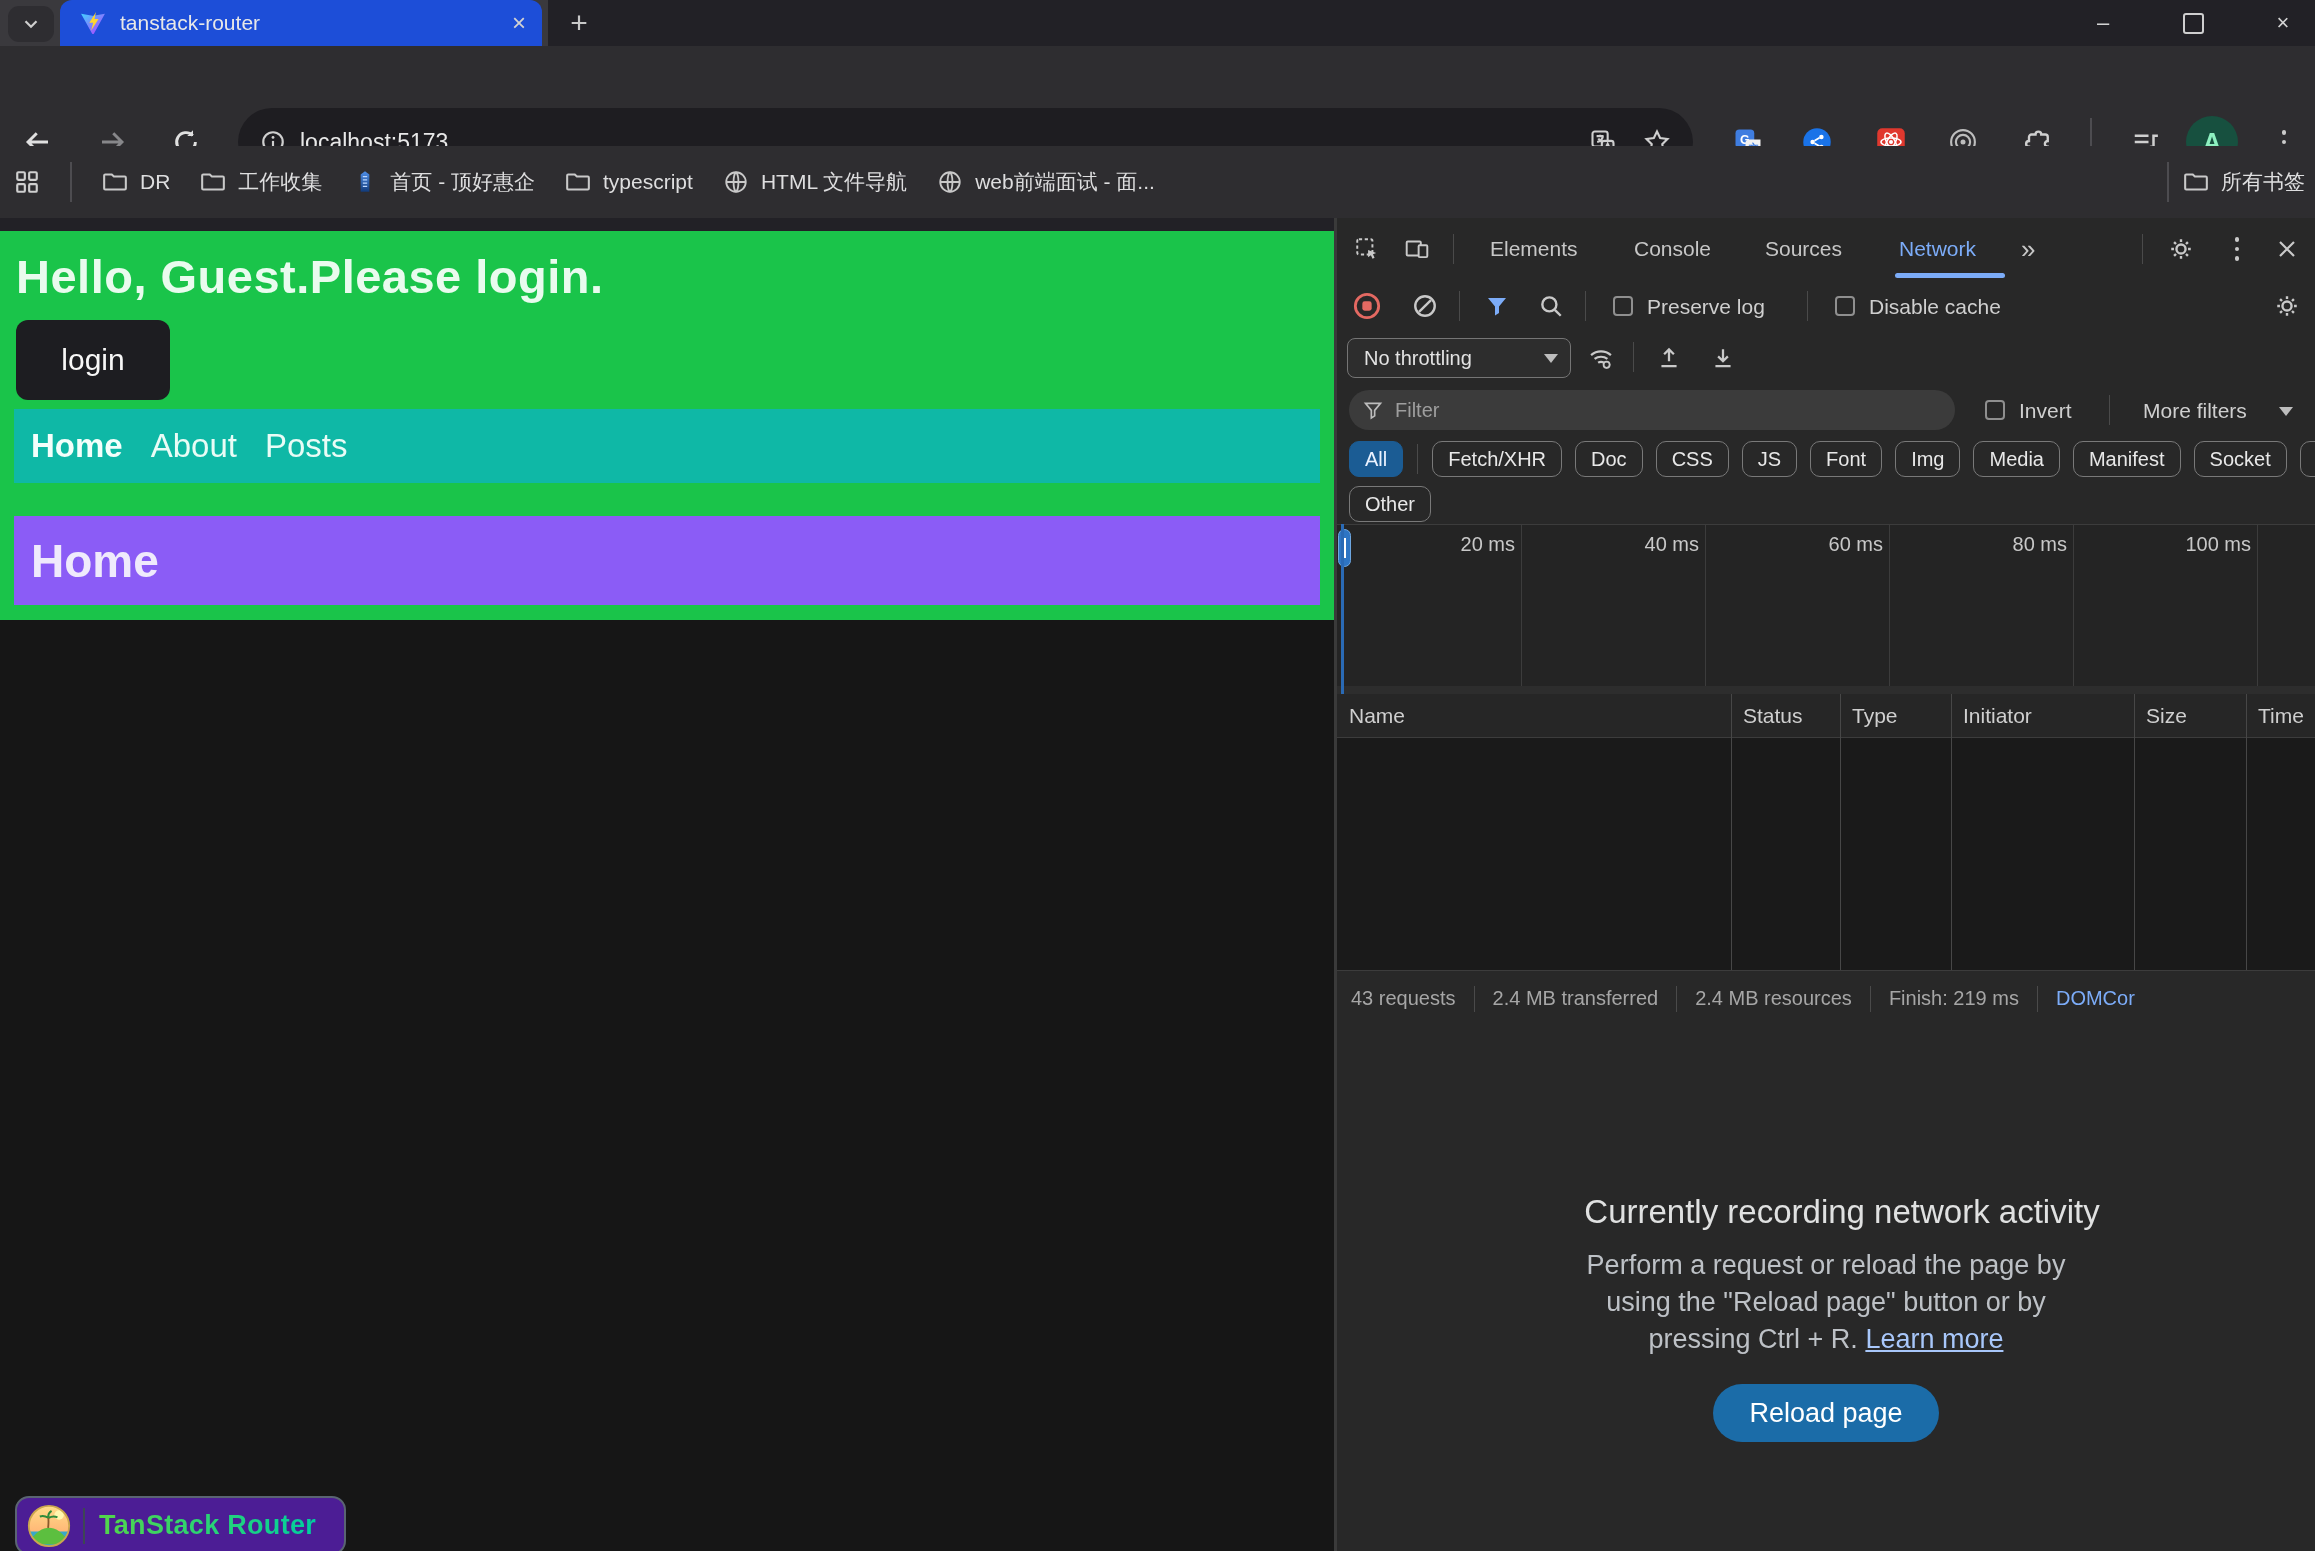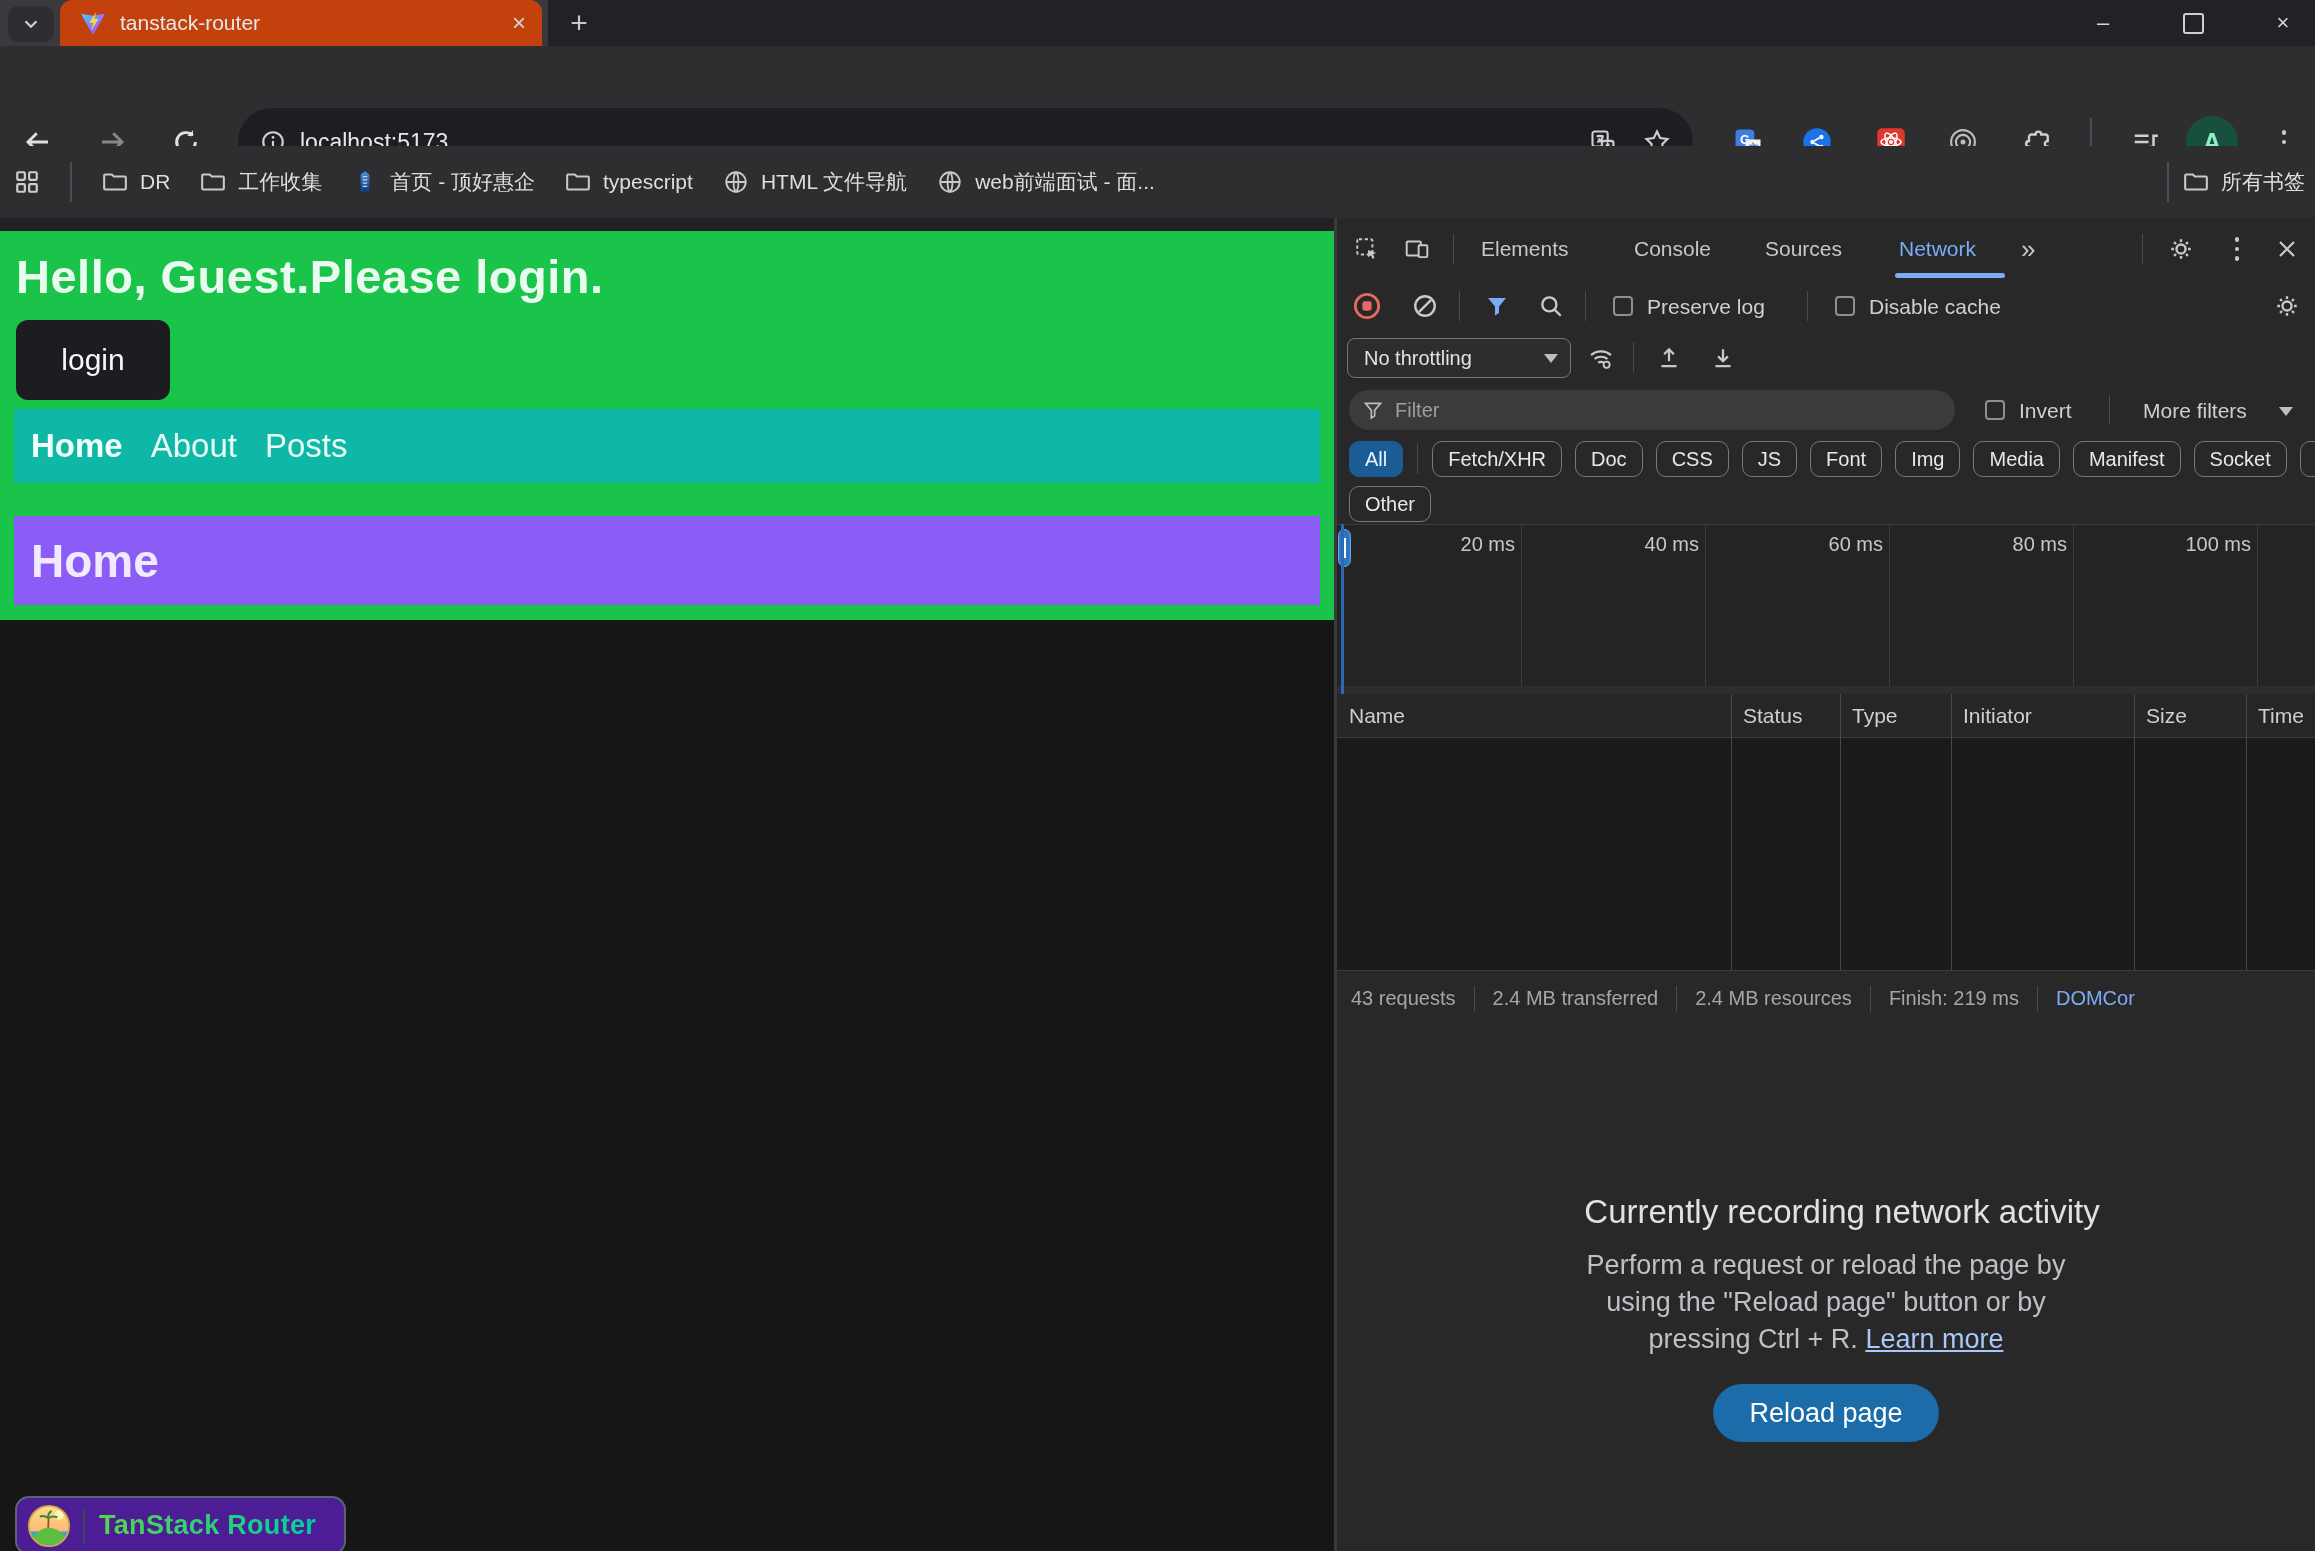--- a/index.html
+++ b/index.html
@@ -6,21 +6,21 @@
   #window{position:relative;width:2315px;height:1551px;background:#222126;overflow:hidden;
           font-family:"Liberation Sans","DejaVu Sans",sans-serif;color:#e3e3e3;}
   .abs{position:absolute;}
   .flex{display:flex;align-items:center;}
   svg{display:block;}
 
   
   #tabstrip{left:0;top:0;width:2315px;height:46px;background:#222126;}
   #strip-left{left:0;top:0;width:548px;height:46px;background:#3a393d;}
   #tab-search{left:8px;top:6px;width:46px;height:36px;border-radius:11px;background:#2e2d31;justify-content:center;}
-  #active-tab{left:60px;top:0;width:482px;height:46px;background:#c2410c;border-radius:12px 12px 0 0;}
+  #active-tab{left:60px;top:0;width:482px;height:46px;background:#1d4ed8;border-radius:12px 12px 0 0;}
   .tab-title{font-size:21px;color:#e8e8e8;margin-left:14px;white-space:nowrap;}
   .tab-close{margin-left:auto;margin-right:16px;font-size:24px;color:#d2d2d2;line-height:1;}
   #newtab{left:556px;top:5px;width:46px;height:36px;border-radius:10px;font-size:30px;color:#c8c8c8;justify-content:center;}
   .wctl{top:0;width:70px;height:46px;justify-content:center;color:#d4d4d4;font-size:22px;}
   #win-max-box{width:17px;height:17px;border:2px solid #cfcfcf;border-radius:3px;}
 
   
   #toolbar{left:0;top:46px;width:2315px;height:100px;background:#2e2d30;}
   .navbtn{top:66px;width:60px;height:60px;justify-content:center;border-radius:50%;}
   #urlpill{left:238px;top:62px;width:1455px;height:68px;border-radius:34px;background:#1e1d21;}
@@ -369,21 +369,21 @@
           <path d="M13 13l7.5 2.6-3 1.2 1.5 3.2-1.9.9-1.5-3.2-2.6 2z" fill="#c9c9c9" stroke="none"></path>
         </svg>
     </div>
     <div class="dt-ic" style="left:58px;top:9px">
       <svg width="26" height="26" viewBox="0 0 24 24" fill="none" stroke="#c9c9c9" stroke-width="1.8">
           <rect x="2.5" y="5" width="13" height="13" rx="1"></rect>
           <rect x="13.5" y="8.5" width="8" height="11" rx="1" fill="#282828"></rect>
         </svg>
     </div>
     <div class="dt-vdiv" style="left:116px;top:16px"></div>
-    <div class="dt-tab" style="left:144px">Elements</div>
+    <div class="dt-tab" style="left:153px">Elements</div>
     <div class="dt-tab" style="left:297px">Console</div>
     <div class="dt-tab" style="left:428px">Sources</div>
     <div class="dt-tab" id="dt-tab-network" style="left:562px">Network</div>
     <div id="net-underline"></div>
     <div class="dt-tab" style="left:684px;font-size:26px">»</div>
     <div class="dt-vdiv" style="left:805px;top:16px"></div>
     <div class="dt-ic" style="left:822px;top:9px">
       <svg width="26" height="26" viewBox="0 0 24 24" fill="none" stroke="#c9c9c9" stroke-width="2.2">
           <circle cx="12" cy="12" r="4.2"></circle>
           <path d="M18.5 12H21M16.6 16.6l1.8 1.8M12 18.5V21M7.4 16.6l-1.8 1.8M5.5 12H3M7.4 7.4L5.6 5.6M12 5.5V3M16.6 7.4l1.8-1.8"></path>

